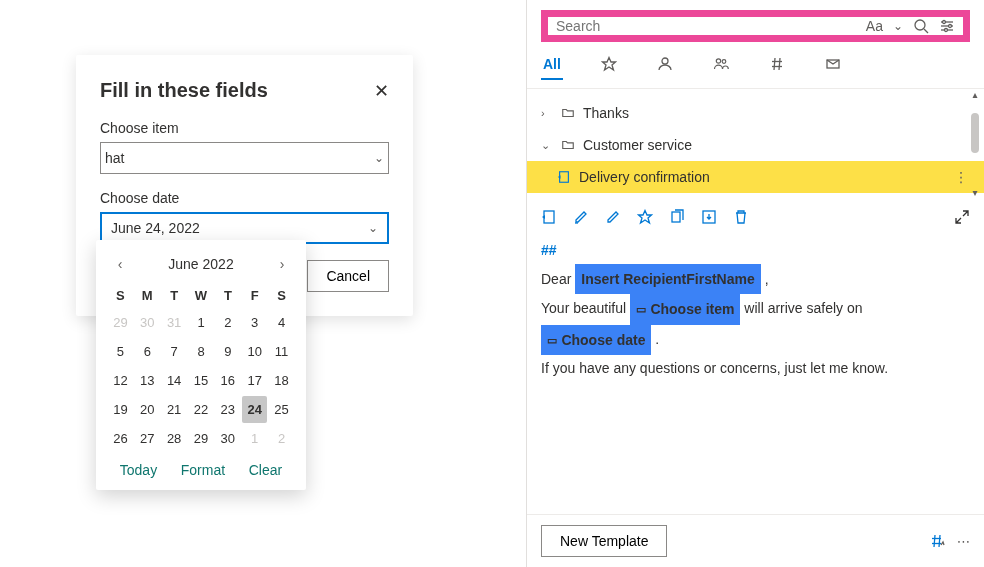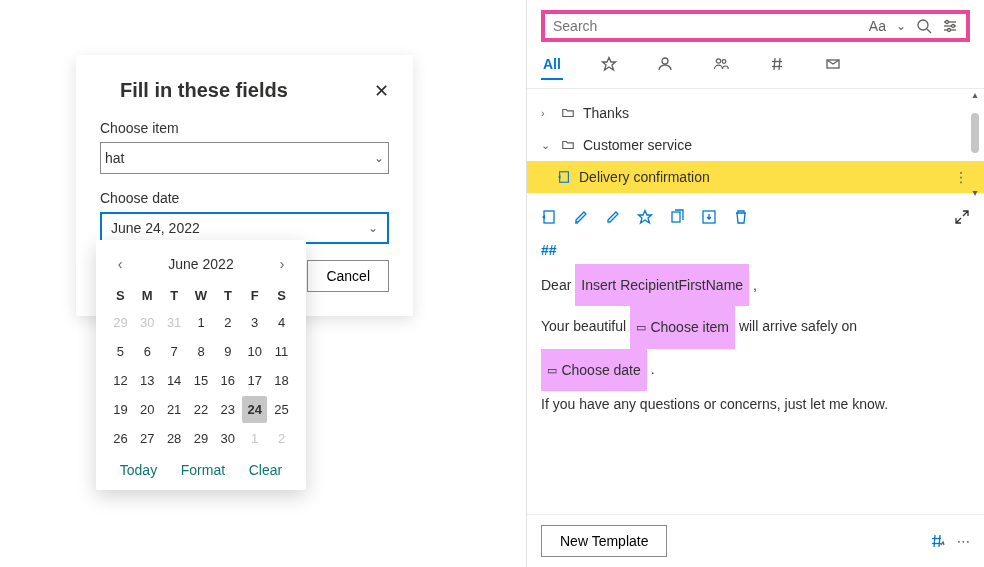--- a/index.html
+++ b/index.html
@@ -3,21 +3,21 @@
 <meta charset="utf-8">
 <style>
 * { box-sizing: border-box; margin: 0; padding: 0; }
 body { font-family: "Segoe UI", -apple-system, sans-serif; font-size: 14px; color: #323130; width: 984px; height: 567px; background: #fff; position: relative; }
 .app { display: flex; width: 100%; height: 100%; }
 .left-pane { width: 527px; position: relative; border-right: 1px solid #e1dfdd; }
 .right-pane { flex: 1; display: flex; flex-direction: column; position: relative; }
 
 
 .modal { position: absolute; left: 76px; top: 55px; width: 337px; background: #fff; box-shadow: 0 4px 16px rgba(0,0,0,0.12); border-radius: 2px; padding: 24px; }
-.modal-header { display: flex; justify-content: space-between; align-items: center; margin-bottom: 18px; margin-left: 20px; }
+.modal-header { display: flex; justify-content: space-between; align-items: center; margin-bottom: 18px; }
 .modal-title { font-size: 20px; font-weight: 600; }
 .close-x { font-size: 18px; cursor: pointer; background: none; border: none; color: #323130; }
 .field-label { font-size: 14px; margin-bottom: 6px; display: block; }
 .field-group { margin-bottom: 16px; }
 .select-box { width: 100%; height: 32px; border: 1px solid #8a8886; padding: 0 4px; display: flex; align-items: center; justify-content: space-between; background: #fff; cursor: pointer; }
 .select-box.focused { border: 2px solid #0078d4; padding: 0 9px; }
 .chev { font-size: 12px; color: #605e5c; }
 .modal-actions { display: flex; justify-content: flex-end; gap: 8px; margin-top: 8px; }
 .btn { height: 32px; padding: 0 18px; border: 1px solid #8a8886; background: #fff; cursor: pointer; font-size: 14px; }
 .btn.primary { background: #0078d4; color: #fff; border-color: #0078d4; }
@@ -29,21 +29,21 @@
 .cal-title { font-size: 14px; font-weight: 400; }
 .cal-grid { display: grid; grid-template-columns: repeat(7, 1fr); gap: 2px; text-align: center; }
 .cal-dh { font-size: 13px; font-weight: 600; padding: 4px 0; }
 .cal-day { font-size: 13px; padding: 6px 0; cursor: pointer; border-radius: 2px; }
 .cal-day.other { color: #c8c6c4; }
 .cal-day.selected { background: #c7c7c7; font-weight: 600; }
 .cal-footer { display: flex; justify-content: space-around; margin-top: 10px; font-size: 14px; }
 .cal-footer button { background: none; border: none; cursor: pointer; font-size: 14px; color: #0f766e; }
 
 
-.search-bar { margin: 10px 14px 8px 14px; display: flex; align-items: center; border: 4px solid #ec4899; height: 32px; padding: 0 8px; }
+.search-bar { margin: 10px 14px 8px 14px; display: flex; align-items: center; border: 7px solid #ec4899; height: 32px; padding: 0 8px; }
 .search-input { flex: 1; border: none; outline: none; font-size: 14px; }
 .search-icons { display: flex; align-items: center; gap: 10px; color: #605e5c; }
 .ico-btn { background: none; border: none; cursor: pointer; color: #605e5c; display: inline-flex; align-items: center; justify-content: center; }
 .filter-tabs { display: flex; gap: 36px; padding: 0 14px 8px 14px; border-bottom: 1px solid #edebe9; align-items: center; }
 .filter-tab { padding: 6px 2px; border-bottom: 2px solid transparent; cursor: pointer; color: #605e5c; }
 .filter-tab.active { color: #0078d4; border-bottom-color: #0078d4; font-weight: 600; }
 
 .tree { padding: 8px 0; position: relative; }
 .tree-row { display: flex; align-items: center; height: 32px; padding: 0 14px; gap: 8px; cursor: pointer; }
 .tree-row .exp { width: 12px; font-size: 11px; color: #605e5c; }
@@ -56,21 +56,21 @@
 .scrollbar-thumb { position: absolute; top: 24px; width: 8px; right: 3px; height: 40px; background: #c8c6c4; border-radius: 4px; }
 .scrollbar-arrow { position: absolute; width: 14px; height: 14px; font-size: 10px; color: #605e5c; text-align: center; }
 
 .toolbar { display: flex; gap: 16px; padding: 8px 14px; align-items: center; }
 .toolbar .ico-btn { color: #0078d4; font-size: 16px; }
 .toolbar .spacer { flex: 1; }
 .expand-ico { color: #323130 !important; }
 
 .template-body { padding: 4px 14px 14px 14px; flex: 1; overflow: auto; line-height: 1.9; font-size: 14px; }
 .hash { color: #0078d4; font-weight: 600; }
-.placeholder-chip { background: #f0abfc; padding: 8px 6px; display: inline-flex; align-items: center; gap: 4px; }
+.placeholder-chip { background: #3b82f6; padding: 2px 6px; display: inline-flex; align-items: center; gap: 4px; font-weight: bold; }
 .placeholder-chip .picn { font-size: 11px; }
 
 .footer { display: flex; align-items: center; padding: 10px 14px; border-top: 1px solid #edebe9; }
 .footer .spacer { flex: 1; }
 .footer-icons { display: flex; gap: 12px; color: #0078d4; align-items: center; }
 
 svg { width: 16px; height: 16px; display: block; }
 .svg14 { width: 14px; height: 14px; }
 </style>
 </head>

